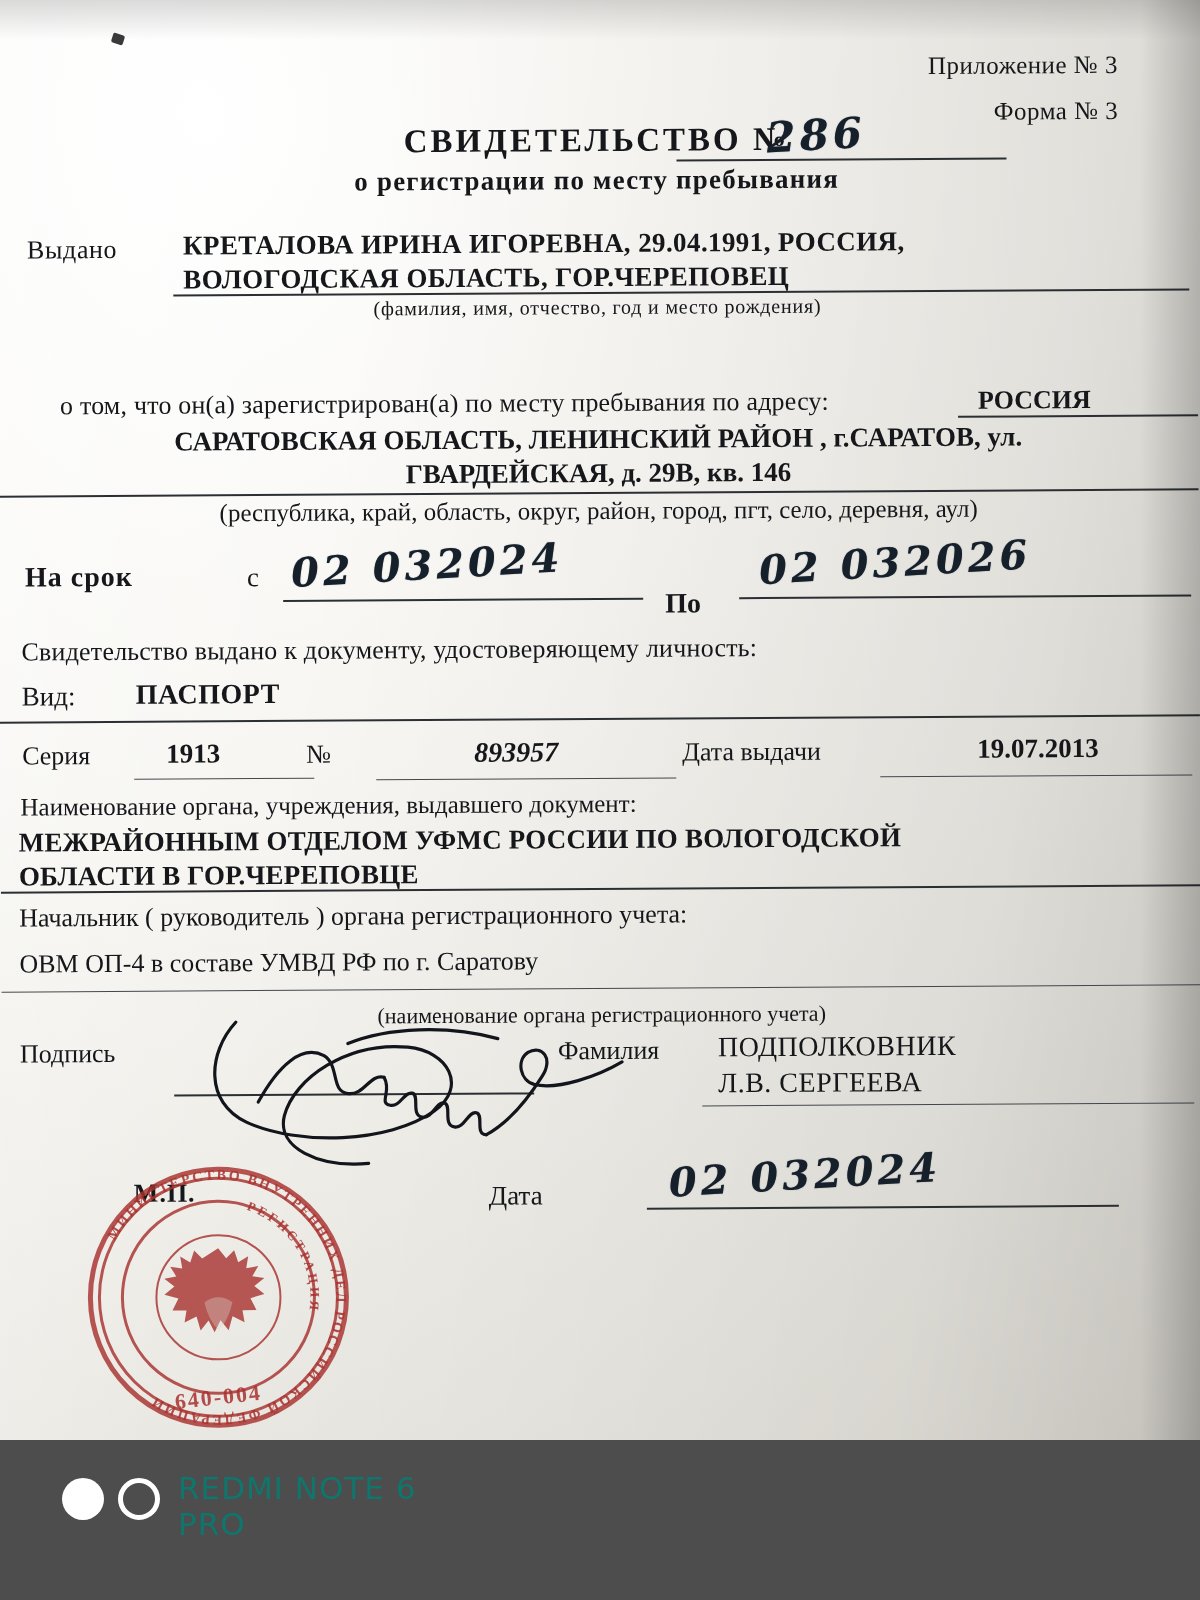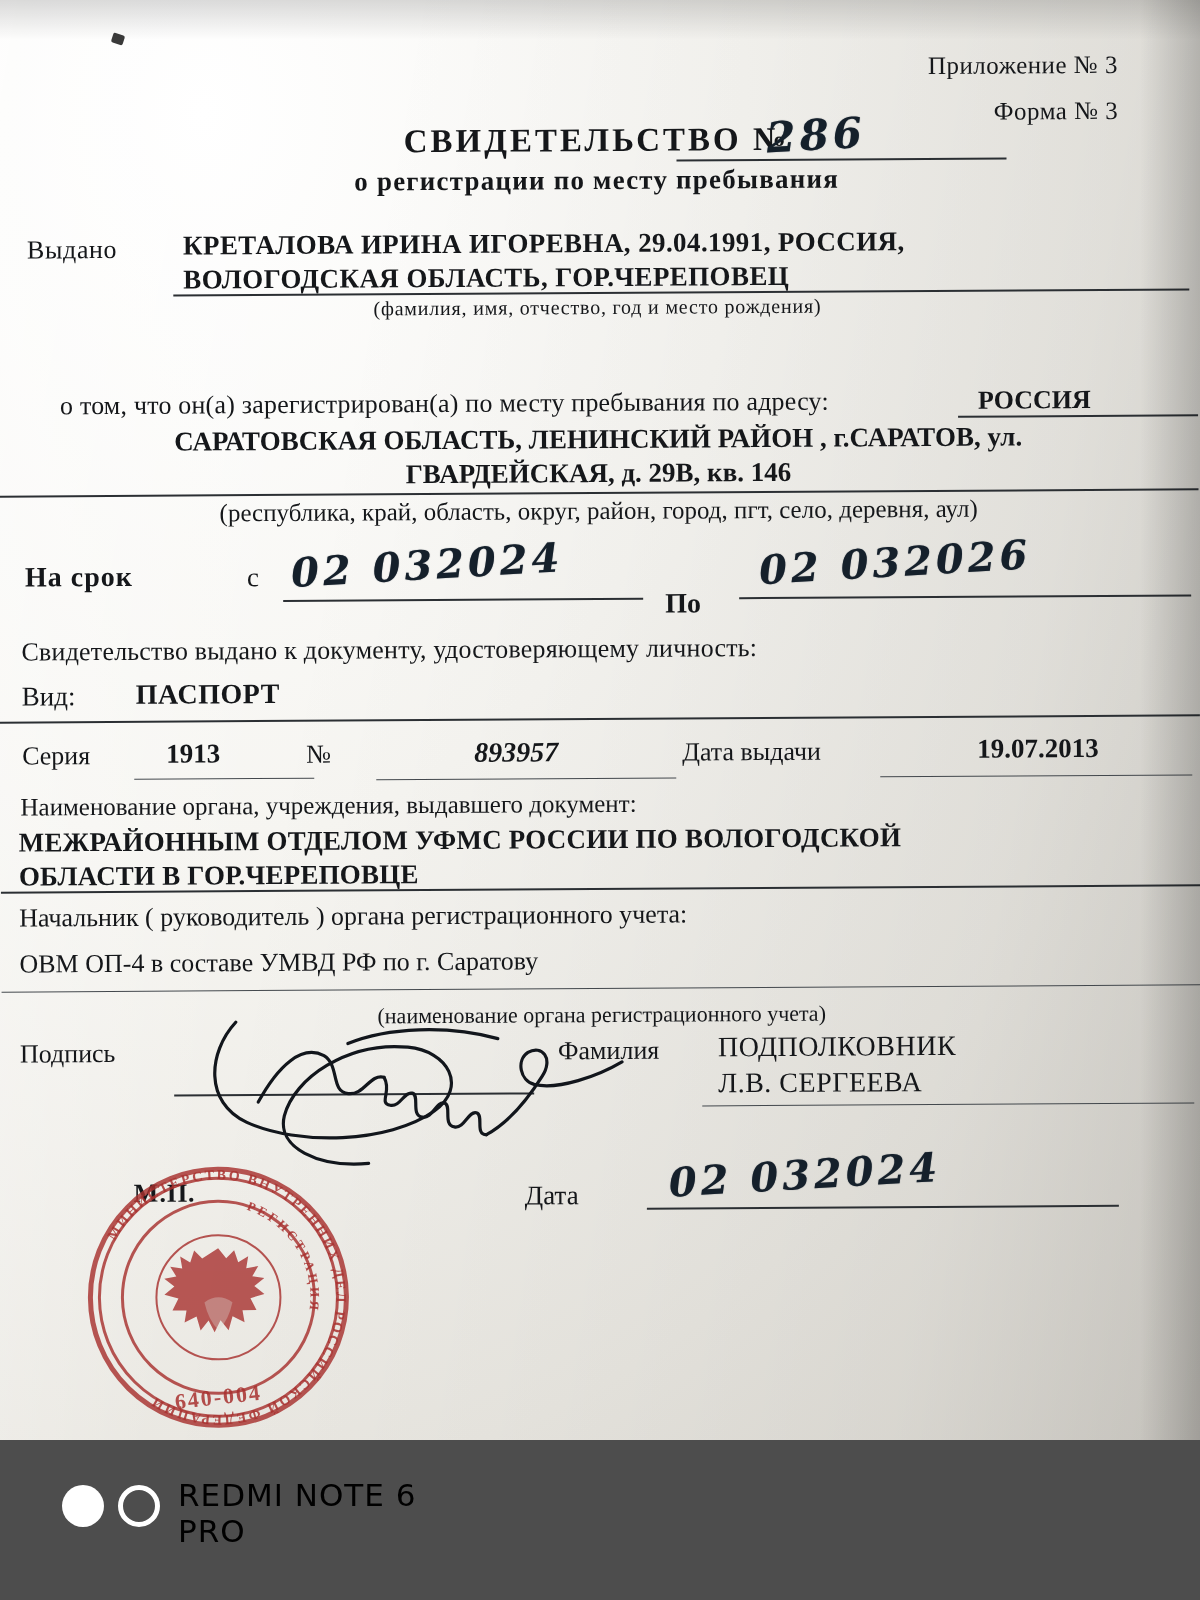--- a/index.html
+++ b/index.html
@@ -111,37 +111,36 @@
   #lbl-nachalnik { left: 18px; top: 900px; font-size: 26px; }
   #val-regorgan { left: 18px; top: 946px; font-size: 26px; }
   #cap-regorgan { left: 0; right: 0; top: 1002px; text-align: center; font-size: 22px; }
 
   #lbl-podpis { left: 18px; top: 1036px; font-size: 26px; }
   #lbl-familia { left: 556px; top: 1036px; font-size: 26px; }
   #val-rank { left: 716px; top: 1032px; font-size: 28px; letter-spacing: 0.5px; }
   #val-name { left: 716px; top: 1068px; font-size: 28px; letter-spacing: 0.5px; }
 
   #lbl-mp { left: 131px; top: 1176px; font-size: 26px; font-weight: bold; letter-spacing: 1px; }
-  #lbl-data { left: 486px; top: 1180px; font-size: 27px; margin-left: 36px; }
+  #lbl-data { left: 486px; top: 1180px; font-size: 27px; }
   #hw-date { left: 666px; top: 1152px; font-size: 40px; }
 
   
   #signature {
     left: 196px; top: 980px; width: 460px; height: 190px;
     pointer-events: none;
   }
   
   #stamp { left: 70px; top: 1150px; width: 290px; height: 290px; }
 
   
   #watermark {
     left: 52px; top: 1468px; width: 420px; height: 90px;
-    color: #000000;
+    color: #0f766e;
     font-family: "DejaVu Sans", sans-serif;
-    margin-top: 7px;
   }
   #wm-dot-filled {
     position: absolute; left: 10px; top: 10px; width: 42px; height: 42px;
     border-radius: 50%; background: #ffffff;
   }
   #wm-dot-ring {
     position: absolute; left: 66px; top: 10px; width: 42px; height: 42px;
     border-radius: 50%; border: 5px solid #ffffff; box-sizing: border-box;
   }
   #wm-l1 { position: absolute; left: 126px; top: 2px; font-size: 31px; letter-spacing: 1px; }

